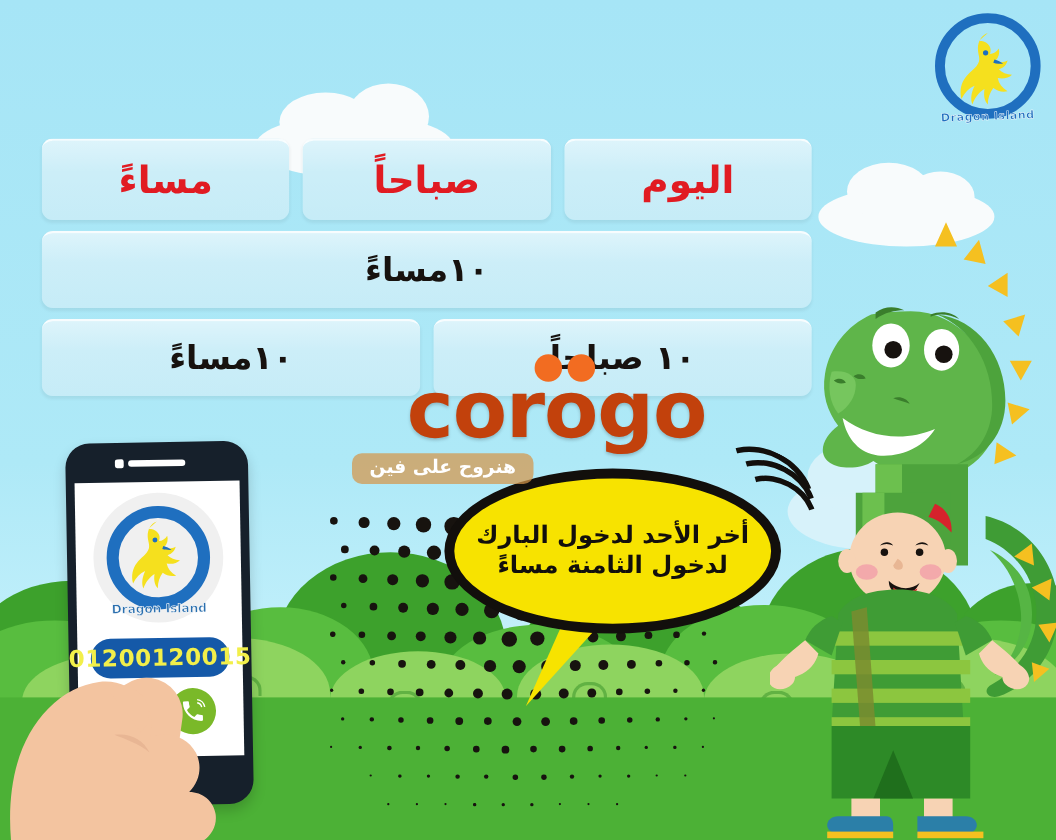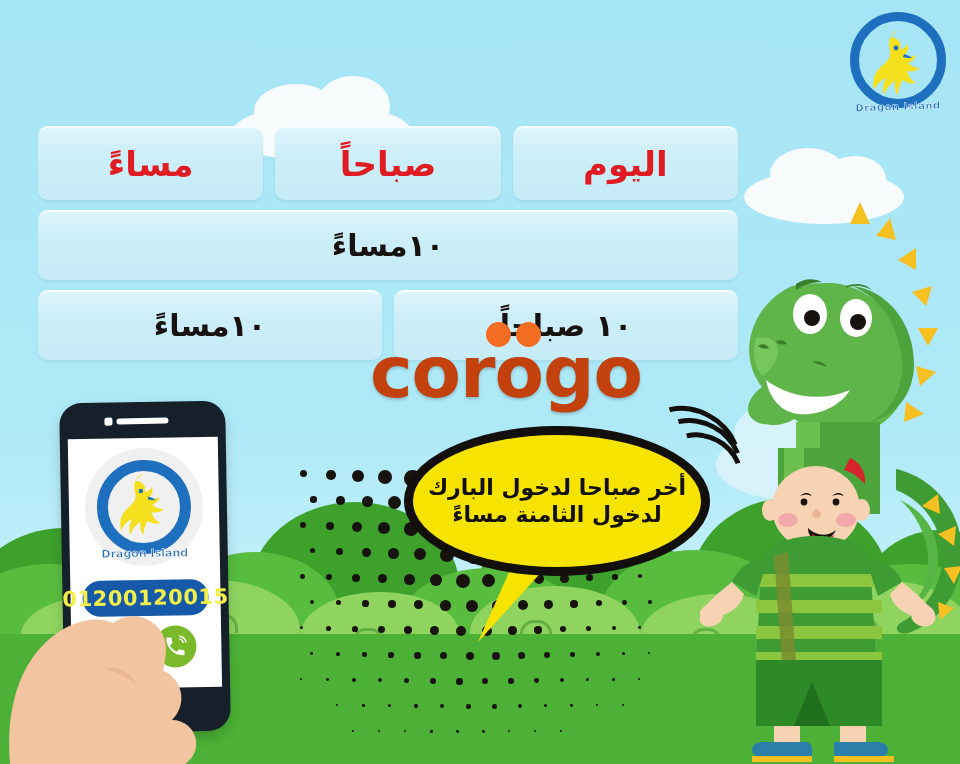--- a/index.html
+++ b/index.html
@@ -512,21 +512,21 @@
     <rect x="134" y="566" width="60" height="6" fill="#f5c020"></rect>
   </svg>
 
   <div class="bubble-wrap">
     <div class="tail-outline"></div>
     <div class="tail"></div>
     <div class="swoosh s1"></div>
     <div class="swoosh s2"></div>
     <div class="swoosh s3"></div>
     <div class="bubble">
-      <span class="line">أخر صباحا لدخول البارك</span>
+      <span class="line">أخر الأحد لدخول البارك</span>
       <span class="line">لدخول الثامنة مساءً</span>
     </div>
   </div>
 
   <div class="phone">
     <div class="cam"></div>
     <div class="speaker"></div>
     <div class="screen">
       <div class="logo2">
         <div class="ring2"></div>
@@ -560,15 +560,16 @@
     <path fill="#f3c4a0" d="M10 250c-4-48 6-92 34-120 14-14 30-22 46-24 16-2 30 4 40 16 8 10 10 22 6 34 18-6 34 0 42 14 6 12 4 26-6 36 12 0 22 8 24 20 2 14-8 26-24 30-26 6-52 6-78 4-30-2-56-4-84-10z"></path>
     <path fill="#e8b694" d="M104 154c14-2 26 4 32 16-10-8-22-12-32-16z"></path>
     <path fill="#f3c4a0" d="M96 112c14-6 28-2 36 10 6 10 4 22-4 30-10-14-20-28-32-40z"></path>
   </svg>
   <div class="thumb"></div>
 
   <div class="watermark">
     <div class="wm-text">corogo</div>
     <div class="wm-dot d1"></div>
     <div class="wm-dot d2"></div>
+    <div class="wm-tag">هنروح على فين</div>
   </div>
 
 </div>
 
 </body></html>

